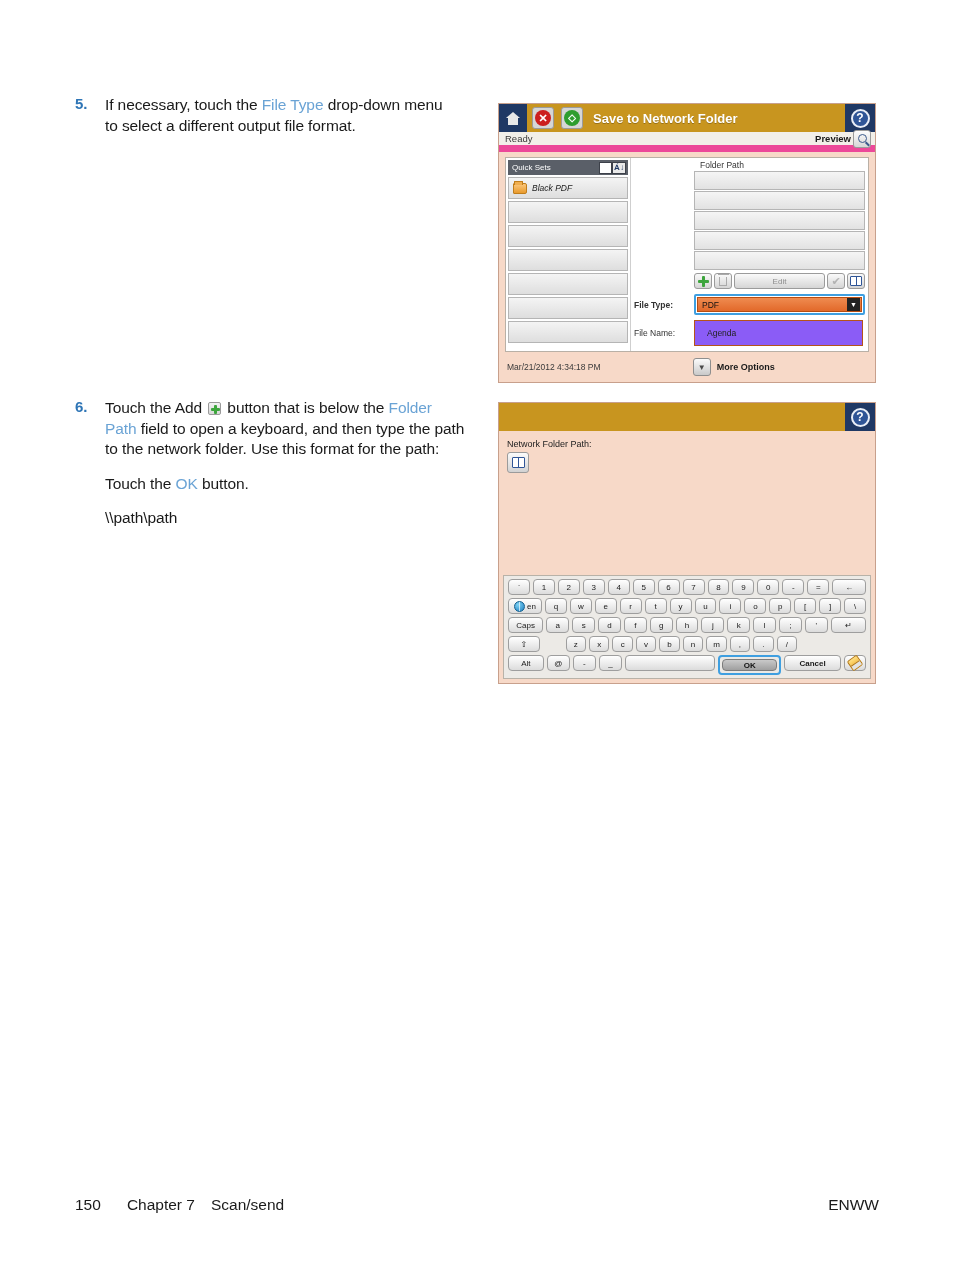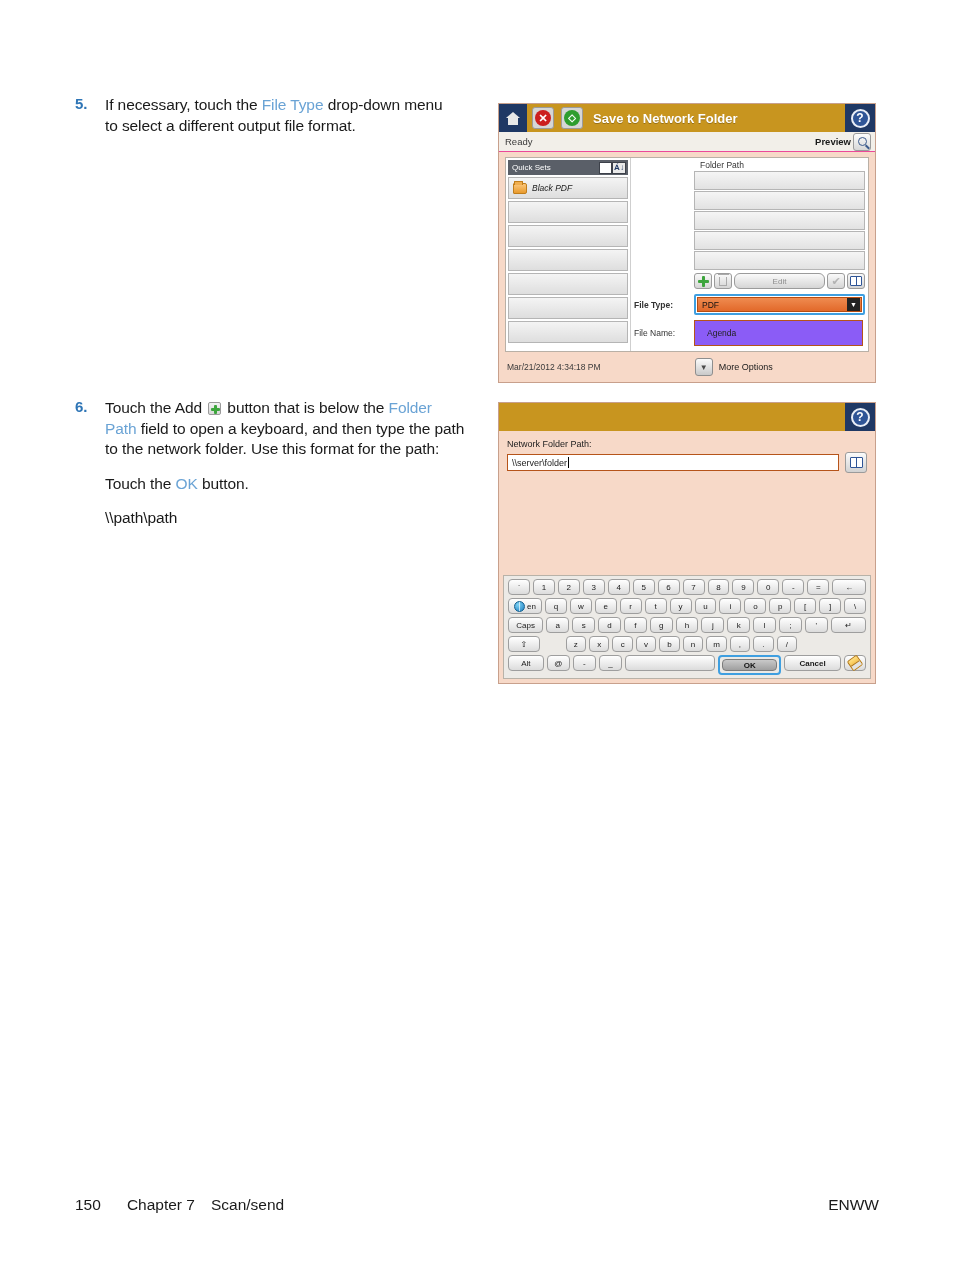--- a/index.html
+++ b/index.html
@@ -90,21 +90,21 @@
   }
   .help-circle {
     width:19px; height:19px; border-radius:50%;
     background:#2f5597; border:2px solid #e9eef7; color:#ffffff;
     font-size:12px; font-weight:bold; display:flex; align-items:center; justify-content:center;
     line-height:1;
   }
 
   
   .status {
-    height:20px; background:#f2efe9; border-bottom:1px solid #ec4899;
+    height:20px; background:#f2efe9; border-bottom:7px solid #ec4899;
     display:flex; align-items:center; padding:0 4px 0 6px;
     font-size:9.5px; color:#3a3a3a;
   }
   .status .sp { flex:1; }
   .status .prev { font-weight:bold; font-size:9.5px; color:#1a1a1a; }
   .mag-btn {
     width:18px; height:18px; margin-left:2px;
     border:1px solid #9b9b9b; border-radius:3px;
     background:linear-gradient(#fdfdfd,#d7d7d7);
     display:flex; align-items:center; justify-content:center;
@@ -163,21 +163,21 @@
     border:1px solid #b5b5b5;
   }
   .fp-tools { display:flex; margin-left:60px; margin-top:2px; gap:2px; }
   .tbtn {
     height:16px; border:1px solid #9b9b9b; border-radius:3px;
     background:linear-gradient(#fafafa,#d5d5d5);
     display:flex; align-items:center; justify-content:center;
     font-size:8px; color:#8d8d8d;
   }
   .tbtn.w { width:18px; }
-  .tbtn.edit { flex:1; color:#8d8d8d;border-radius:6px; }
+  .tbtn.edit { flex:1; color:#8d8d8d; }
   .plus { position:relative; width:11px; height:11px; }
   .plus::before, .plus::after { content:""; position:absolute; background:#3da53d; border-radius:1px; }
   .plus::before { left:4px; top:0; width:3px; height:11px; }
   .plus::after { left:0; top:4px; width:11px; height:3px; }
   .trash { width:8px; height:9px; border:1.4px solid #aaa; border-top:none; position:relative; }
   .trash::before { content:""; position:absolute; left:-2px; top:-3px; width:11px; height:1.6px; background:#aaa; }
   .chk { color:#b3b3b3; font-size:11px; line-height:1; }
   .book {
     width:12px; height:10px; background:#fff;
     border:1.4px solid #2f5597; border-radius:1px; position:relative;
@@ -212,21 +212,21 @@
   }
   .p1-foot .dt { flex:0 0 auto; }
   .mo-wrap { flex:1; display:flex; align-items:center; justify-content:center; }
   .mo-btn {
     width:18px; height:18px; margin-right:6px;
     border:1px solid #8e8e8e; border-radius:3px;
     background:linear-gradient(#fbfbfb,#c9c9c9);
     display:flex; align-items:center; justify-content:center;
     color:#4a4a4a; font-size:8px;
   }
-  .mo-lbl { font-weight:normal; font-size:9px; color:#1a1a1a; }
+  .mo-lbl { font-weight:bold; font-size:9px; color:#1a1a1a; }
 
   
   .p2-top { padding:8px 8px 0 8px; }
   .p2-lbl { font-size:9px; color:#222; margin-bottom:3px; }
   .p2-inputrow { display:flex; align-items:center; gap:6px; }
   .p2-input {
     flex:1; height:17px; background:#ffffff;
     border:1.8px solid #b6541a;
     display:flex; align-items:center; padding-left:4px;
     font-size:9px; color:#222;
@@ -445,24 +445,20 @@
   <div class="hdr">
     <div class="hdr-title"></div>
     <div class="ic-help">
       <span class="help-circle">?</span>
     </div>
   </div>
 
   <div class="p2-top">
     <div class="p2-lbl">Network Folder Path:</div>
     <div class="p2-inputrow">
-      <div class="p2-input">
-        <span>\\server\folder</span>
-          <span class="caret"></span>
-      </div>
       <div class="p2-book">
           <span class="book"></span>
         </div>
     </div>
   </div>
 
   <div class="kbd">
 
     <div class="krow">
       <div class="key">`</div>

